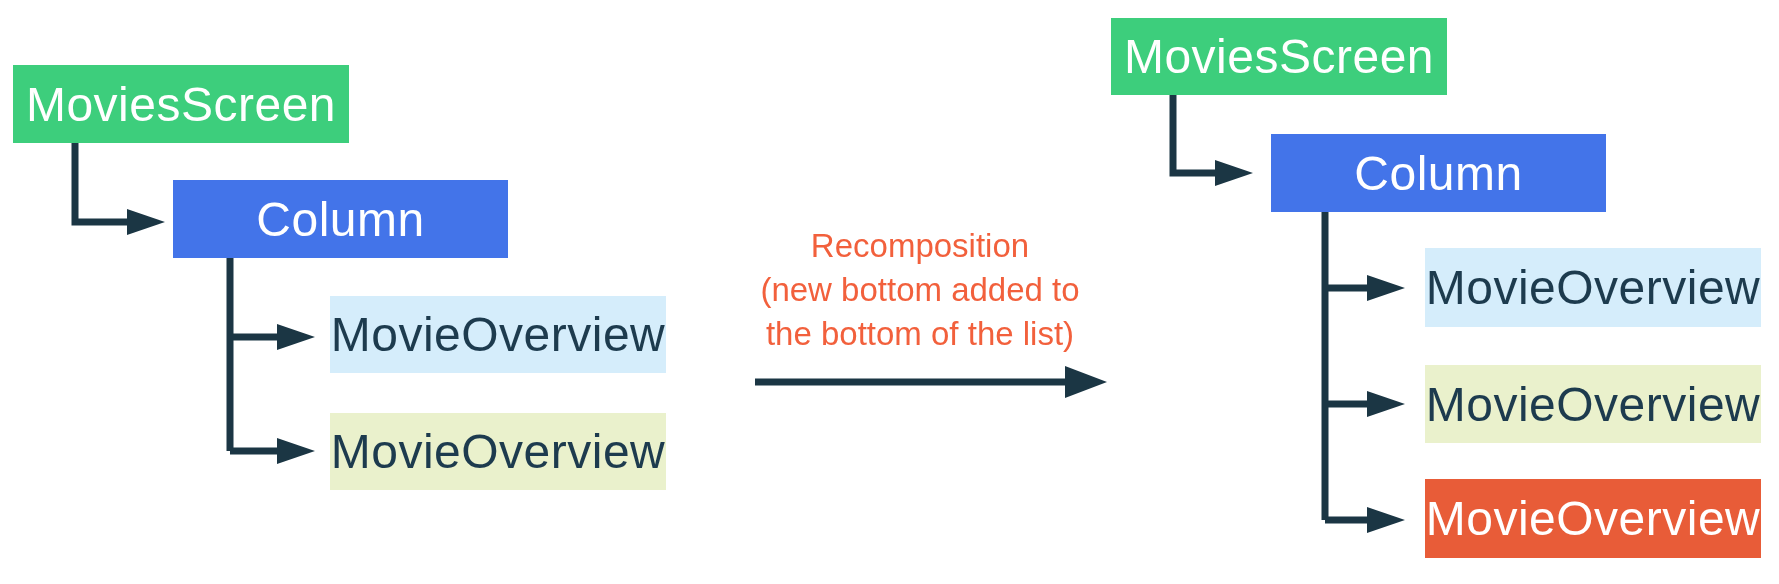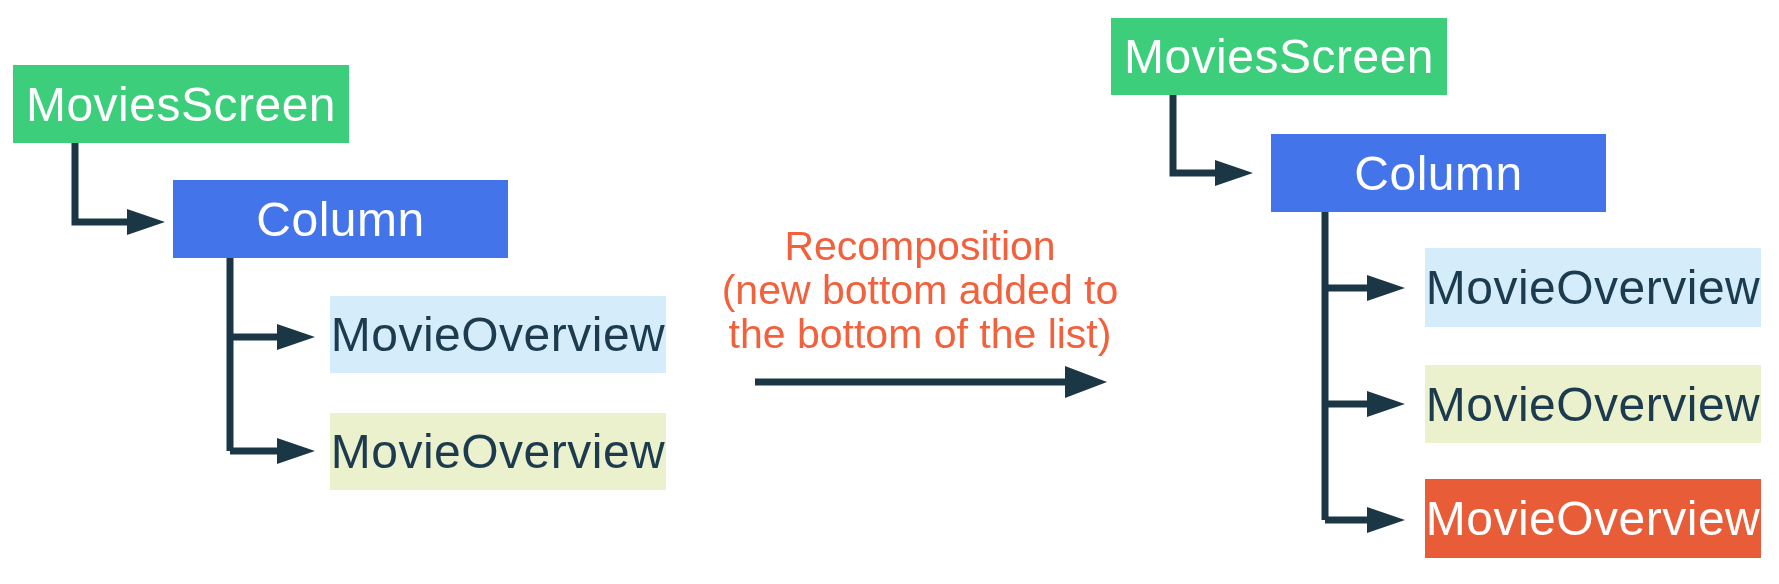--- a/index.html
+++ b/index.html
@@ -50,21 +50,21 @@
     width: 1779px; height: 584px;
     pointer-events: none;
   }
   .annotation {
     position: absolute;
     left: 690px;
     top: 224px;
     width: 460px;
     text-align: center;
     color: #F2603C;
-    font-size: 41px;
+    font-size: 33px;
     line-height: 44px;
     white-space: nowrap;
   }
 </style>
 </head>
 <body>
 
 <div id="canvas">
 
   <svg id="connector-layer" viewBox="0 0 1779 584" xmlns="http://www.w3.org/2000/svg">

